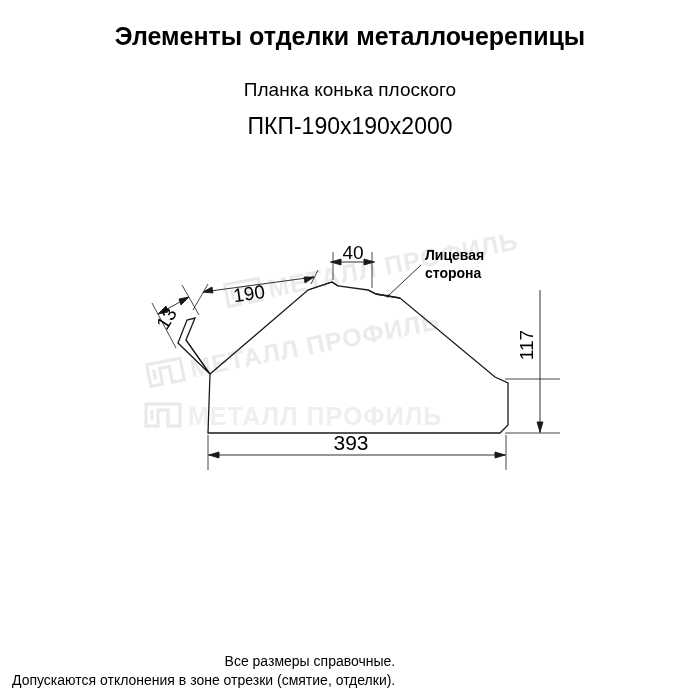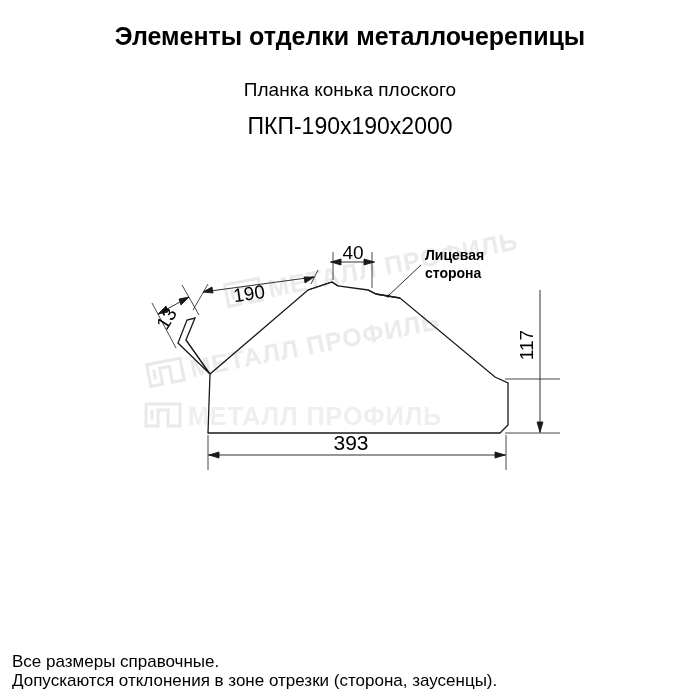--- a/index.html
+++ b/index.html
@@ -53,23 +53,24 @@
     top: 170px;
     left: 0;
     width: 700px;
     height: 330px;
     pointer-events: none;
   }
   .footer {
     position: absolute;
     left: 12px;
     bottom: 10px;
-    font-size: 17px;
+    font-size: 14px;
     line-height: 19px;
     color: #000000;
+    text-align: right;
   }
   .footer div {
     white-space: nowrap;
   }
 </style>
 </head>
 <body>
 
 <div class="page">
 
@@ -181,16 +182,16 @@
     </g>
 
     <g font-family="'Liberation Sans', sans-serif" font-size="14" font-weight="bold" fill="#000000">
       <text x="425" y="90">Лицевая</text>
       <text x="425" y="108">сторона</text>
     </g>
   </svg>
 
   <div class="footer">
     <div>Все размеры справочные.</div>
-    <div>Допускаются отклонения в зоне отрезки (сторона, заусенцы).</div>
+    <div>Допускаются отклонения в зоне отрезки (смятие, отделки).</div>
   </div>
 
 </div>
 
 </body></html>

